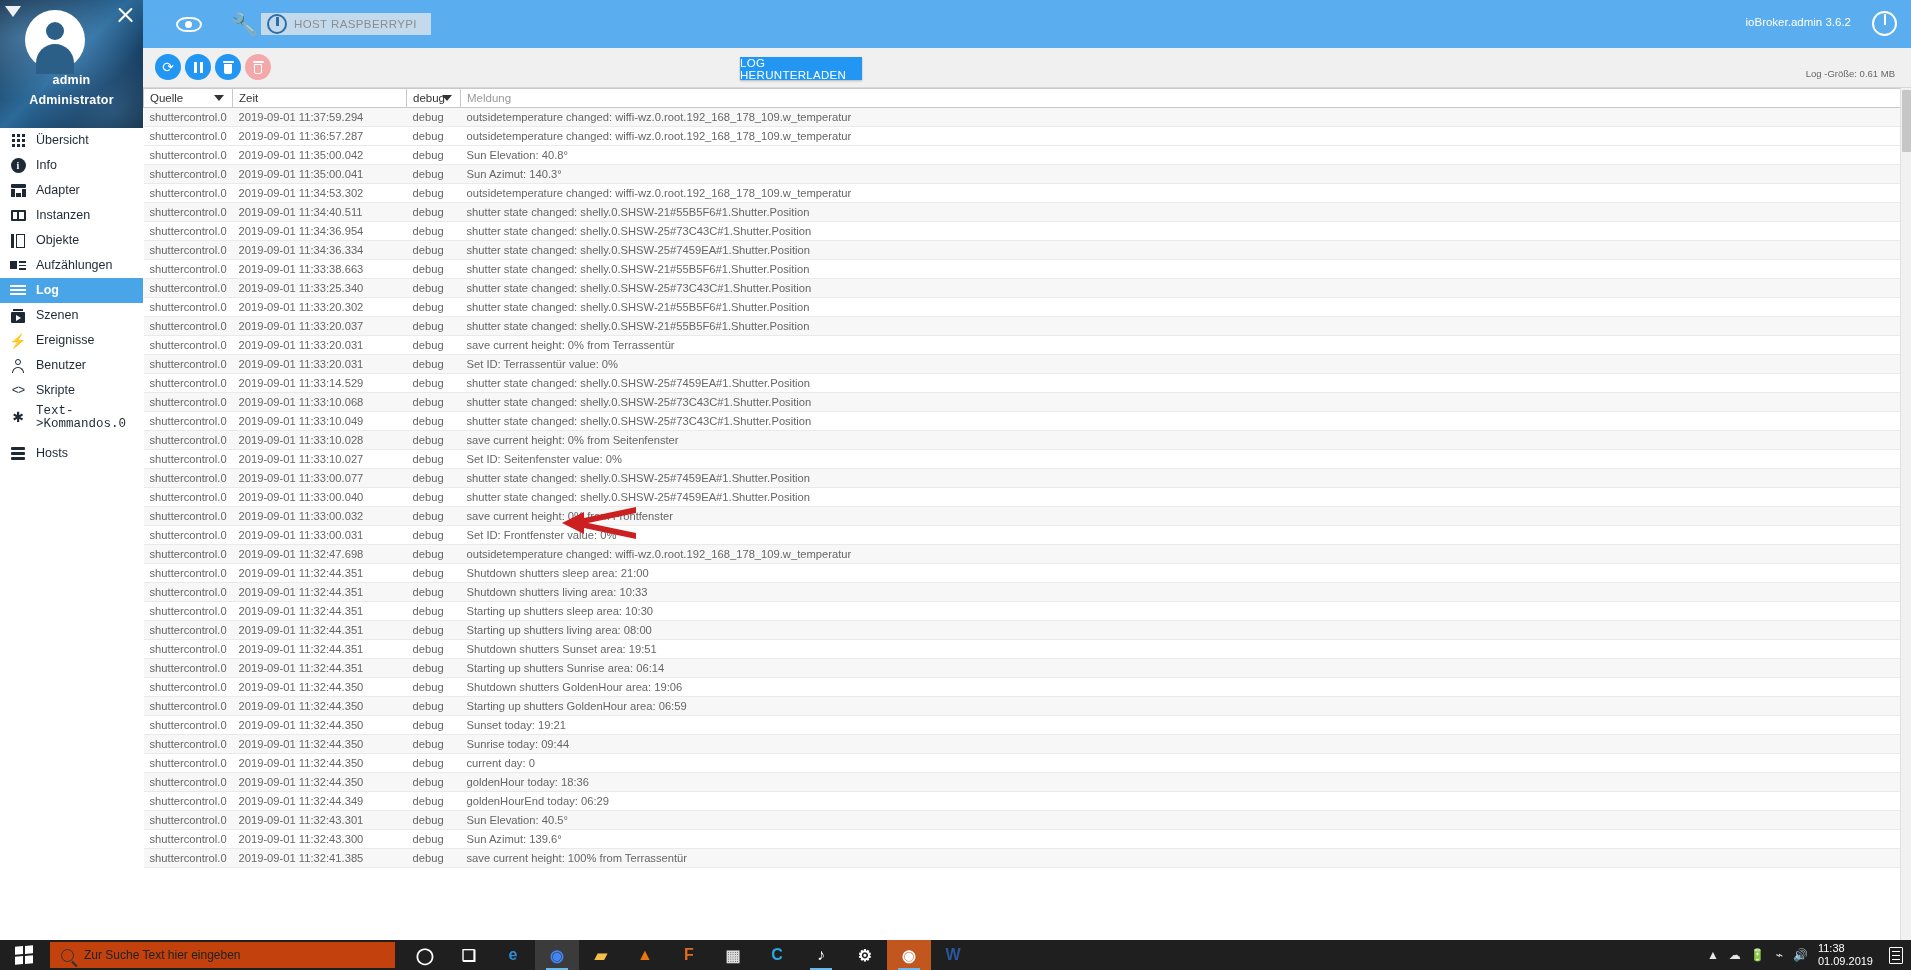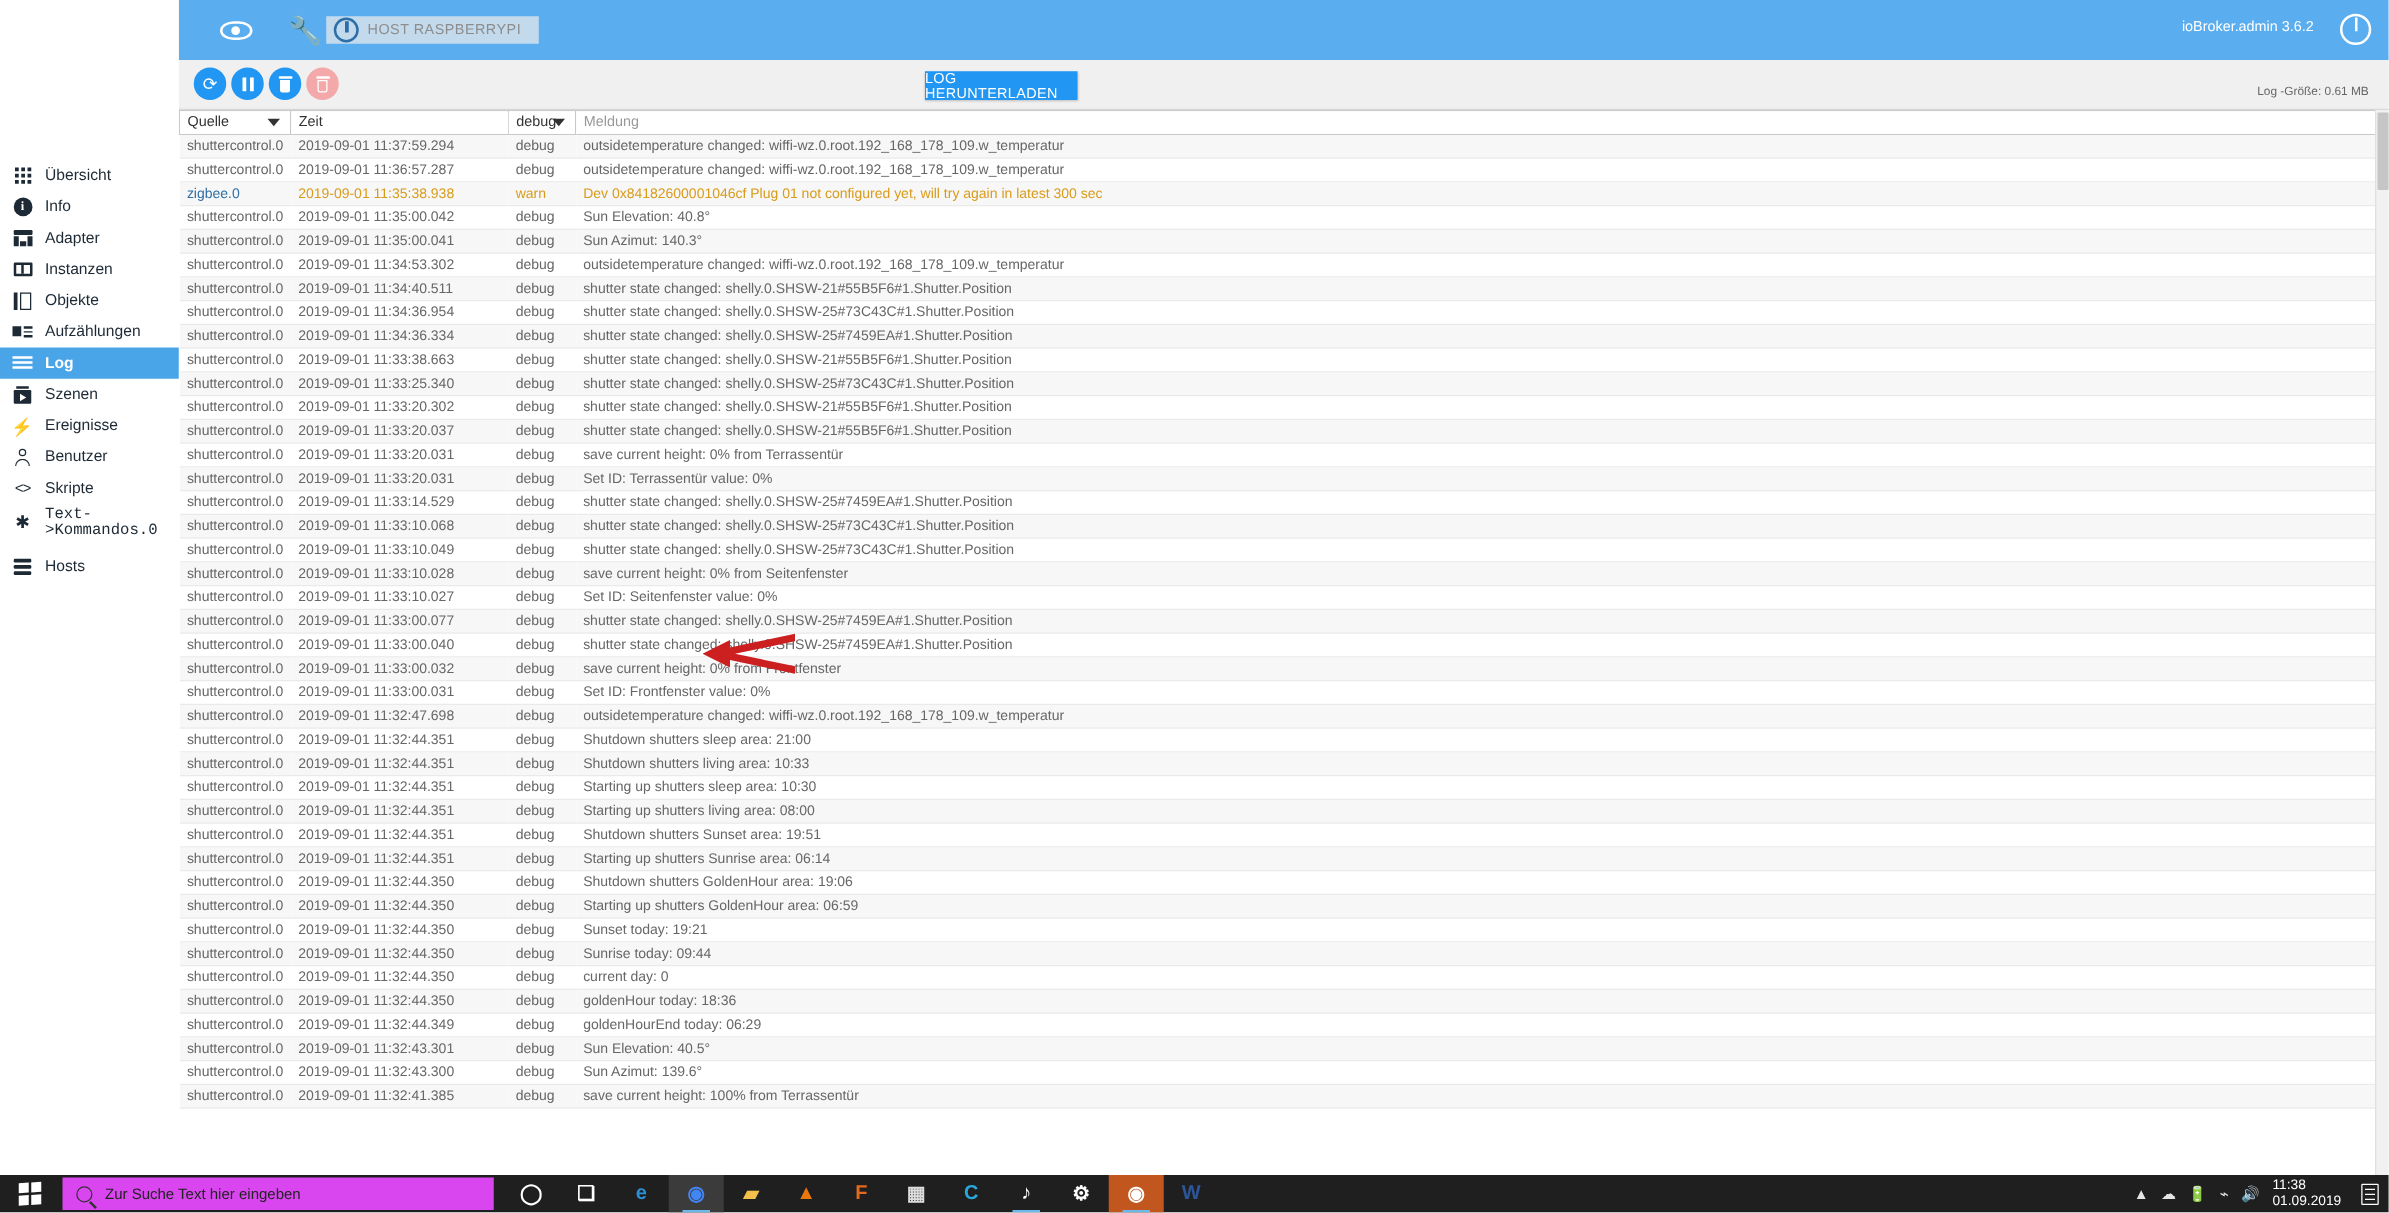--- a/index.html
+++ b/index.html
@@ -236,21 +236,21 @@
   
   #taskbar {
     position: absolute; left: 0; bottom: 0; width: 1911px; height: 30px;
     background: #1f1f1f;
     display: flex; align-items: center;
   }
   .start-btn { width: 48px; height: 30px; display:flex; align-items:center; justify-content:center; cursor:pointer;}
   .winlogo { display:grid; grid-template-columns: repeat(2, 8px); grid-template-rows: repeat(2, 8px); gap: 2px; transform: skewY(-4deg); }
   .winlogo i { background: #ffffff; display:block; }
   .search-box {
-    width: 345px; height: 26px; background: #d946ef; margin-left: 2px;
+    width: 345px; height: 26px; background: #c2410c; margin-left: 2px;
     display:flex; align-items:center; gap: 10px; padding-left: 11px; cursor: text;
   }
   .search-box .mag { width: 13px; height: 13px; border: 1.7px solid #333; border-radius: 50%; position: relative; }
   .search-box .mag:after { content:""; position:absolute; right:-5px; bottom:-4px; width:7px;height:1.7px;background:#333; transform: rotate(45deg); }
   .search-box .ph { font-size: 12px; color: #222; }
   .tb-apps { display:flex; align-items:center; height: 30px; margin-left: 8px; }
   .tb-app {
     width: 44px; height: 30px; display:flex; align-items:center; justify-content:center;
     cursor: pointer; position: relative;
   }
@@ -262,20 +262,33 @@
   .clock { font-size: 11px; color:#fff; line-height: 13px; text-align: left; cursor:pointer; }
   .notif { width: 14px; height: 17px; border: 1.6px solid #fff; border-radius: 1px; position: relative; cursor:pointer; margin-left: 6px;}
   .notif i { position:absolute; left:2px; width:8px; height:1.4px; background:#fff; display:block; }
 </style>
 </head>
 <body>
 
 <div id="app">
 
   <div id="sidebar">
+    <div class="side-header">
+      <div class="glare"></div>
+      <div class="glare2"></div>
+      <div class="collapse-caret"></div>
+      <div class="close-x"></div>
+      <div class="avatar">
+        <div class="circ"></div>
+          <div class="head"></div>
+          <div class="body"></div>
+      </div>
+      <div class="side-user">admin</div>
+      <div class="side-role">Administrator</div>
+    </div>
 
     <div class="side-menu">
       <div class="side-item">
         <span class="side-ico">
             <span class="ic-grid">
               <i></i>
               <i></i>
               <i></i>
               <i></i>
               <i></i>
@@ -460,26 +473,20 @@
             <td class="c-time">2019-09-01 11:37:59.294</td>
             <td class="c-lvl">debug</td>
             <td class="c-msg">outsidetemperature changed: wiffi-wz.0.root.192_168_178_109.w_temperatur</td>
           </tr>
           <tr class="r-odd">
             <td class="c-src">shuttercontrol.0</td>
             <td class="c-time">2019-09-01 11:36:57.287</td>
             <td class="c-lvl">debug</td>
             <td class="c-msg">outsidetemperature changed: wiffi-wz.0.root.192_168_178_109.w_temperatur</td>
           </tr>
-          <tr class="r-even warn">
-            <td class="c-src">zigbee.0</td>
-            <td class="c-time">2019-09-01 11:35:38.938</td>
-            <td class="c-lvl">warn</td>
-            <td class="c-msg">Dev 0x84182600001046cf Plug 01 not configured yet, will try again in latest 300 sec</td>
-          </tr>
           <tr class="r-odd">
             <td class="c-src">shuttercontrol.0</td>
             <td class="c-time">2019-09-01 11:35:00.042</td>
             <td class="c-lvl">debug</td>
             <td class="c-msg">Sun Elevation: 40.8°</td>
           </tr>
           <tr class="r-even">
             <td class="c-src">shuttercontrol.0</td>
             <td class="c-time">2019-09-01 11:35:00.041</td>
             <td class="c-lvl">debug</td>

